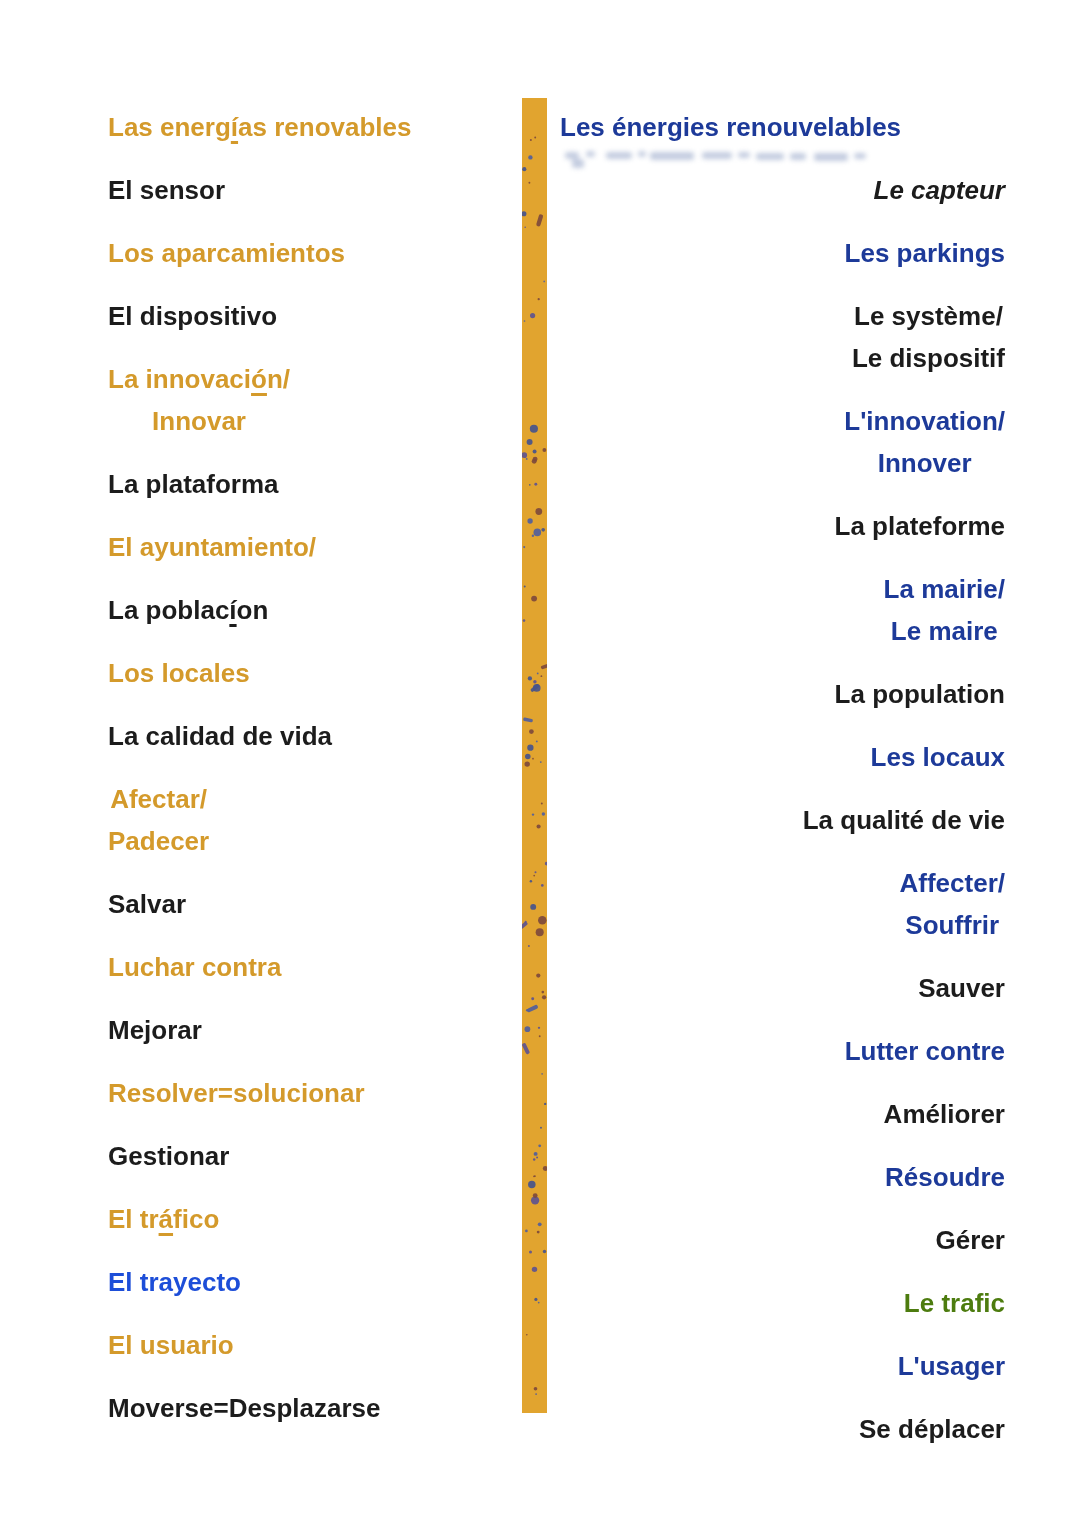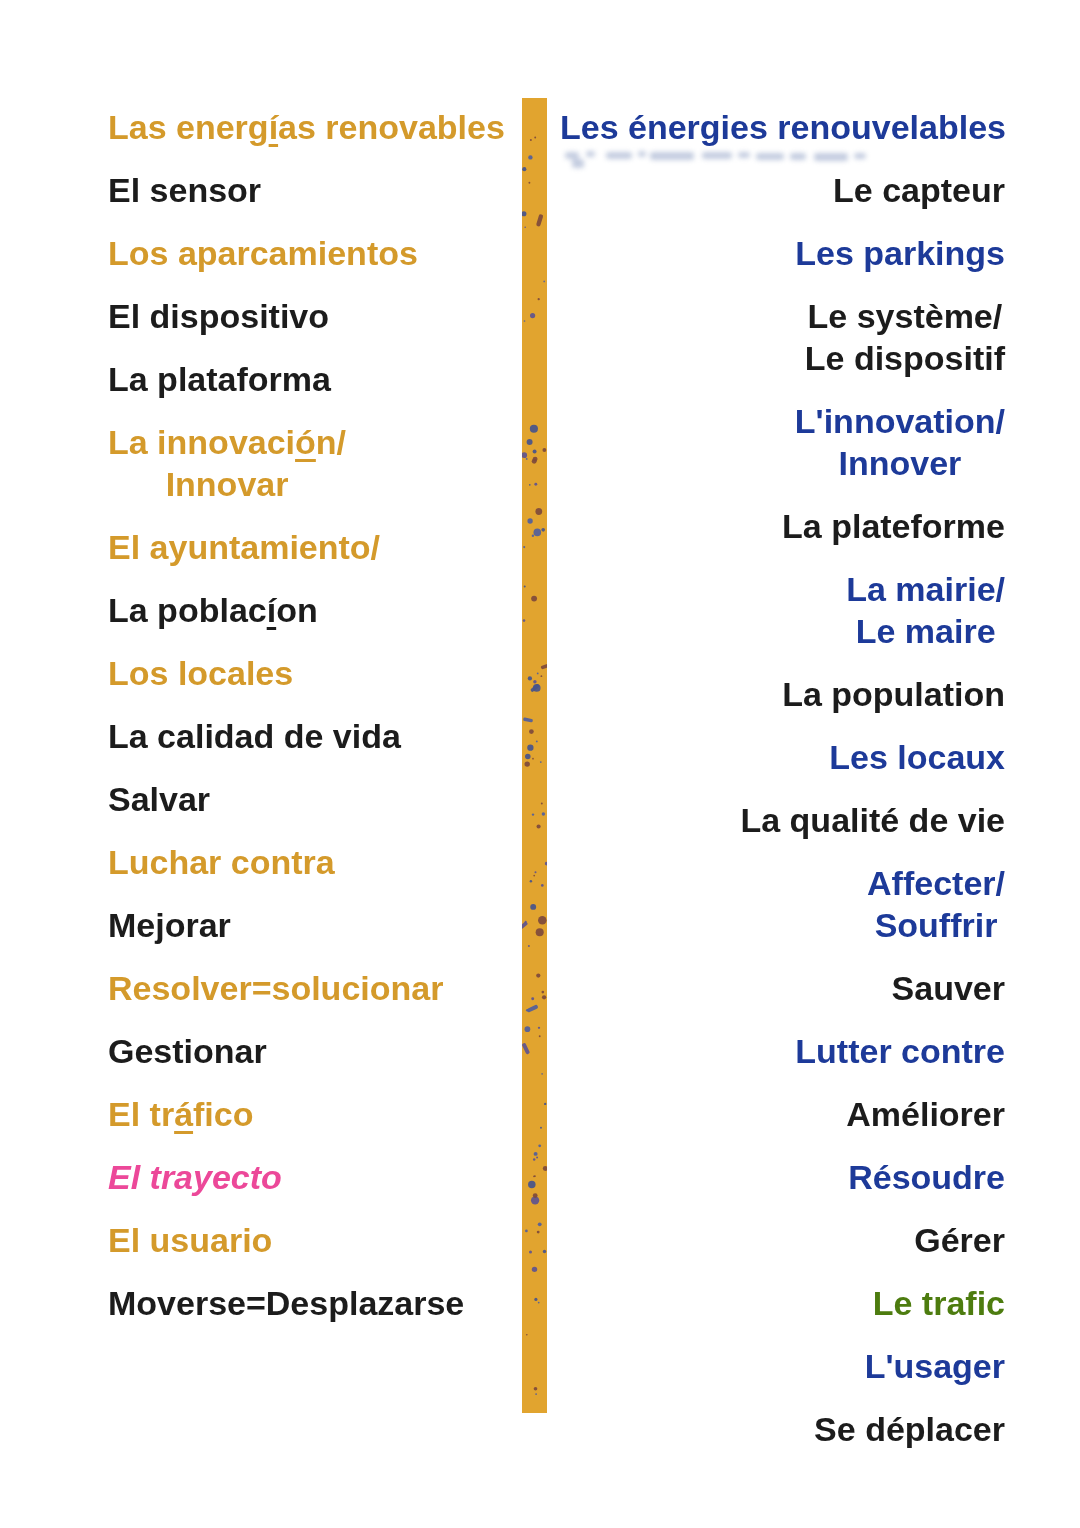--- a/index.html
+++ b/index.html
@@ -6,21 +6,21 @@
   body{
     width:1080px;height:1528px;background:#ffffff;position:relative;overflow:hidden;
     font-family:"Liberation Sans",sans-serif;font-weight:700;
   }
   .page{position:absolute;inset:0;}
   .divider{position:absolute;left:522px;top:98px;width:25px;height:1315px;}
   .divider svg{display:block;width:25px;height:1315px;}
   .col{position:absolute;top:106px;box-sizing:border-box;}
   .col-es{left:108px;width:414px;text-align:left;}
   .col-fr{left:547px;width:533px;text-align:right;padding:0 75px 0 13px;}
-  .row{font-size:34px;line-height:42px;margin-bottom:21px;white-space:nowrap;}
+  .row{font-size:26px;line-height:42px;margin-bottom:21px;white-space:nowrap;}
   .row.align-left{text-align:left;}
   .cell{display:inline-block;text-align:center;}
   .ul{text-decoration:underline;text-decoration-thickness:3px;text-underline-offset:5px;}
   .ghost{position:absolute;left:562px;top:146px;width:310px;height:32px;
          filter:blur(2.5px);opacity:0.55;}
   .ghost i{position:absolute;border-radius:3px;display:block;}
 </style>
 </head>
 <body>
 
@@ -137,39 +137,40 @@
       <i style="left: 228px; top: 7px; width: 16px; height: 7px; background: rgb(146, 162, 198);"></i>
       <i style="left: 252px; top: 7px; width: 34px; height: 8px; background: rgb(146, 162, 198);"></i>
       <i style="left: 292px; top: 7px; width: 12px; height: 6px; background: rgb(146, 162, 198);"></i>
       <i style="left: 10px; top: 13px; width: 12px; height: 9px; background: rgb(146, 162, 198);"></i>
     </div>
   <div class="col col-es">
       <div class="row"><div class="cell" style="color: rgb(212, 154, 43);"><div><span>Las energ</span><span class="ul">í</span><span>as renovables</span></div></div></div>
       <div class="row"><div class="cell" style="color: rgb(28, 28, 28);"><div><span>El sensor</span></div></div></div>
       <div class="row"><div class="cell" style="color: rgb(212, 154, 43);"><div><span>Los aparcamientos</span></div></div></div>
       <div class="row"><div class="cell" style="color: rgb(28, 28, 28);"><div><span>El dispositivo</span></div></div></div>
+      <div class="row"><div class="cell" style="color: rgb(212, 154, 43);"><div><span>La innovaci</span><span class="ul">ó</span><span>n/</span></div><div><span>Innovar</span></div></div></div>
       <div class="row"><div class="cell" style="color: rgb(28, 28, 28);"><div><span>La plataforma</span></div></div></div>
-      <div class="row"><div class="cell" style="color: rgb(212, 154, 43);"><div><span>La innovaci</span><span class="ul">ó</span><span>n/</span></div><div><span>Innovar</span></div></div></div>
       <div class="row"><div class="cell" style="color: rgb(212, 154, 43);"><div><span>El ayuntamiento/</span></div></div></div>
       <div class="row"><div class="cell" style="color: rgb(28, 28, 28);"><div><span>La poblac</span><span class="ul">í</span><span>on</span></div></div></div>
       <div class="row"><div class="cell" style="color: rgb(212, 154, 43);"><div><span>Los locales</span></div></div></div>
       <div class="row"><div class="cell" style="color: rgb(28, 28, 28);"><div><span>La calidad de vida</span></div></div></div>
+      <div class="row"><div class="cell" style="color: rgb(212, 154, 43);"><div><span>Afectar/</span></div><div><span>Padecer</span></div></div></div>
       <div class="row"><div class="cell" style="color: rgb(28, 28, 28);"><div><span>Salvar</span></div></div></div>
       <div class="row"><div class="cell" style="color: rgb(212, 154, 43);"><div><span>Luchar contra</span></div></div></div>
       <div class="row"><div class="cell" style="color: rgb(28, 28, 28);"><div><span>Mejorar</span></div></div></div>
       <div class="row"><div class="cell" style="color: rgb(212, 154, 43);"><div><span>Resolver=solucionar</span></div></div></div>
       <div class="row"><div class="cell" style="color: rgb(28, 28, 28);"><div><span>Gestionar</span></div></div></div>
       <div class="row"><div class="cell" style="color: rgb(212, 154, 43);"><div><span>El tr</span><span class="ul">á</span><span>fico</span></div></div></div>
-      <div class="row"><div class="cell" style="color: #ec4899; font-style: italic;"><div><span>El trayecto</span></div></div></div>
+      <div class="row"><div class="cell" style="color: #1d4ed8;"><div><span>El trayecto</span></div></div></div>
       <div class="row"><div class="cell" style="color: rgb(212, 154, 43);"><div><span>El usuario</span></div></div></div>
       <div class="row"><div class="cell" style="color: rgb(28, 28, 28);"><div><span>Moverse=Desplazarse</span></div></div></div>
     </div>
   <div class="col col-fr">
       <div class="row align-left"><div class="cell" style="color: rgb(29, 58, 153);"><div><span>Les énergies renouvelables</span></div></div></div>
-      <div class="row"><div class="cell" style="color: rgb(28, 28, 28);"><div><span>Le capteur</span></div></div></div>
+      <div class="row"><div class="cell" style="color: rgb(28, 28, 28); font-style: italic;"><div><span>Le capteur</span></div></div></div>
       <div class="row"><div class="cell" style="color: rgb(29, 58, 153);"><div><span>Les parkings</span></div></div></div>
       <div class="row"><div class="cell" style="color: rgb(28, 28, 28);"><div><span>Le système/</span></div><div><span>Le dispositif</span></div></div></div>
       <div class="row"><div class="cell" style="color: rgb(29, 58, 153);"><div><span>L'innovation/</span></div><div><span>Innover</span></div></div></div>
       <div class="row"><div class="cell" style="color: rgb(28, 28, 28);"><div><span>La plateforme</span></div></div></div>
       <div class="row"><div class="cell" style="color: rgb(29, 58, 153);"><div><span>La mairie/</span></div><div><span>Le maire</span></div></div></div>
       <div class="row"><div class="cell" style="color: rgb(28, 28, 28);"><div><span>La population</span></div></div></div>
       <div class="row"><div class="cell" style="color: rgb(29, 58, 153);"><div><span>Les locaux</span></div></div></div>
       <div class="row"><div class="cell" style="color: rgb(28, 28, 28);"><div><span>La qualité de vie</span></div></div></div>
       <div class="row"><div class="cell" style="color: rgb(29, 58, 153);"><div><span>Affecter/</span></div><div><span>Souffrir</span></div></div></div>
       <div class="row"><div class="cell" style="color: rgb(28, 28, 28);"><div><span>Sauver</span></div></div></div>

